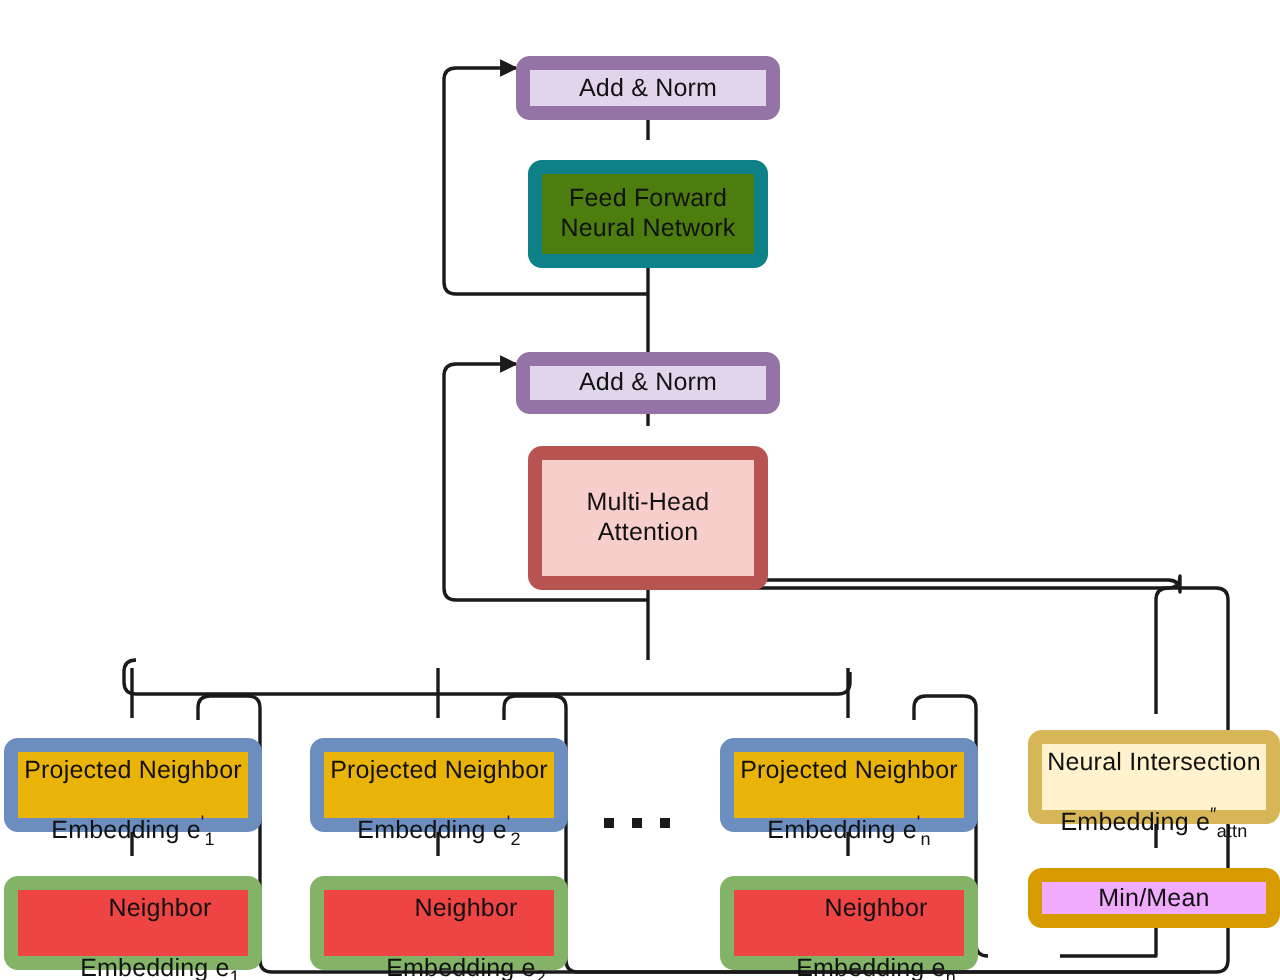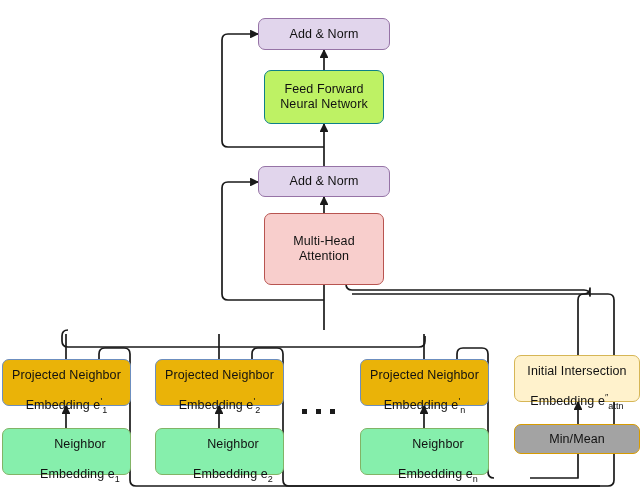--- a/index.html
+++ b/index.html
@@ -23,41 +23,42 @@
     position: absolute;
     left: 0; top: 0;
     width: 640px;
     height: 490px;
     pointer-events: none;
   }
   .node {
     position: absolute;
     box-sizing: border-box;
     border-radius: 7px;
-    border: 1px solid #8b5cf6;
+    border: 7px solid #8b5cf6;
     display: flex;
     align-items: center;
     justify-content: center;
     text-align: center;
     font-size: 12.5px;
     line-height: 15px;
     color: #111111;
     letter-spacing: 0.1px;
     white-space: pre-line;
     z-index: 3;
+    margin-top: 10px;
   }
   .node .lbl { display: block; }
   
   .n-addnorm { background: #e1d5ec; border-color: #9673a6; }
-  .n-ffnn    { background: #bef264; border-color: #0e8088; }
+  .n-ffnn    { background: #4d7c0f; border-color: #0e8088; }
   .n-mha     { background: #f8cecc; border-color: #b85450; }
   .n-proj    { background: #eab308; border-color: #6c8ebf; }
-  .n-neigh   { background: #86efac; border-color: #82b366; padding-left: 27px; }
+  .n-neigh   { background: #ef4444; border-color: #82b366; padding-left: 27px; }
   .n-inter   { background: #fff2cc; border-color: #d6b656; }
-  .n-minmean { background: #a3a3a3; border-color: #d79b00; text-align: right; }
+  .n-minmean { background: #f0abfc; border-color: #d79b00; text-align: right; }
 
   .sup {
     font-size: 9px;
     vertical-align: super;
     line-height: 0;
   }
   .sub {
     font-size: 9px;
     vertical-align: sub;
     line-height: 0;
@@ -168,21 +169,21 @@
 
   <div class="node n-proj" style="left:360px; top:359px; width:129px; height:47px;">
     <span>
       <span>Projected Neighbor</span><br>
       <span>Embedding e</span><span class="sup">'</span><span class="sub">n</span>
     </span>
   </div>
 
   <div class="node n-inter" style="left:514px; top:355px; width:126px; height:47px;">
     <span>
-      <span>Initial Intersection</span><br>
+      <span>Neural Intersection</span><br>
       <span>Embedding e</span><span class="sup">″</span><span class="sub">attn</span>
     </span>
   </div>
 
   <div class="node n-neigh" style="left:2px; top:428px; width:129px; height:47px;">
     <span>
       <span>Neighbor</span><br>
       <span>Embedding e</span><span class="sub">1</span>
     </span>
   </div>

